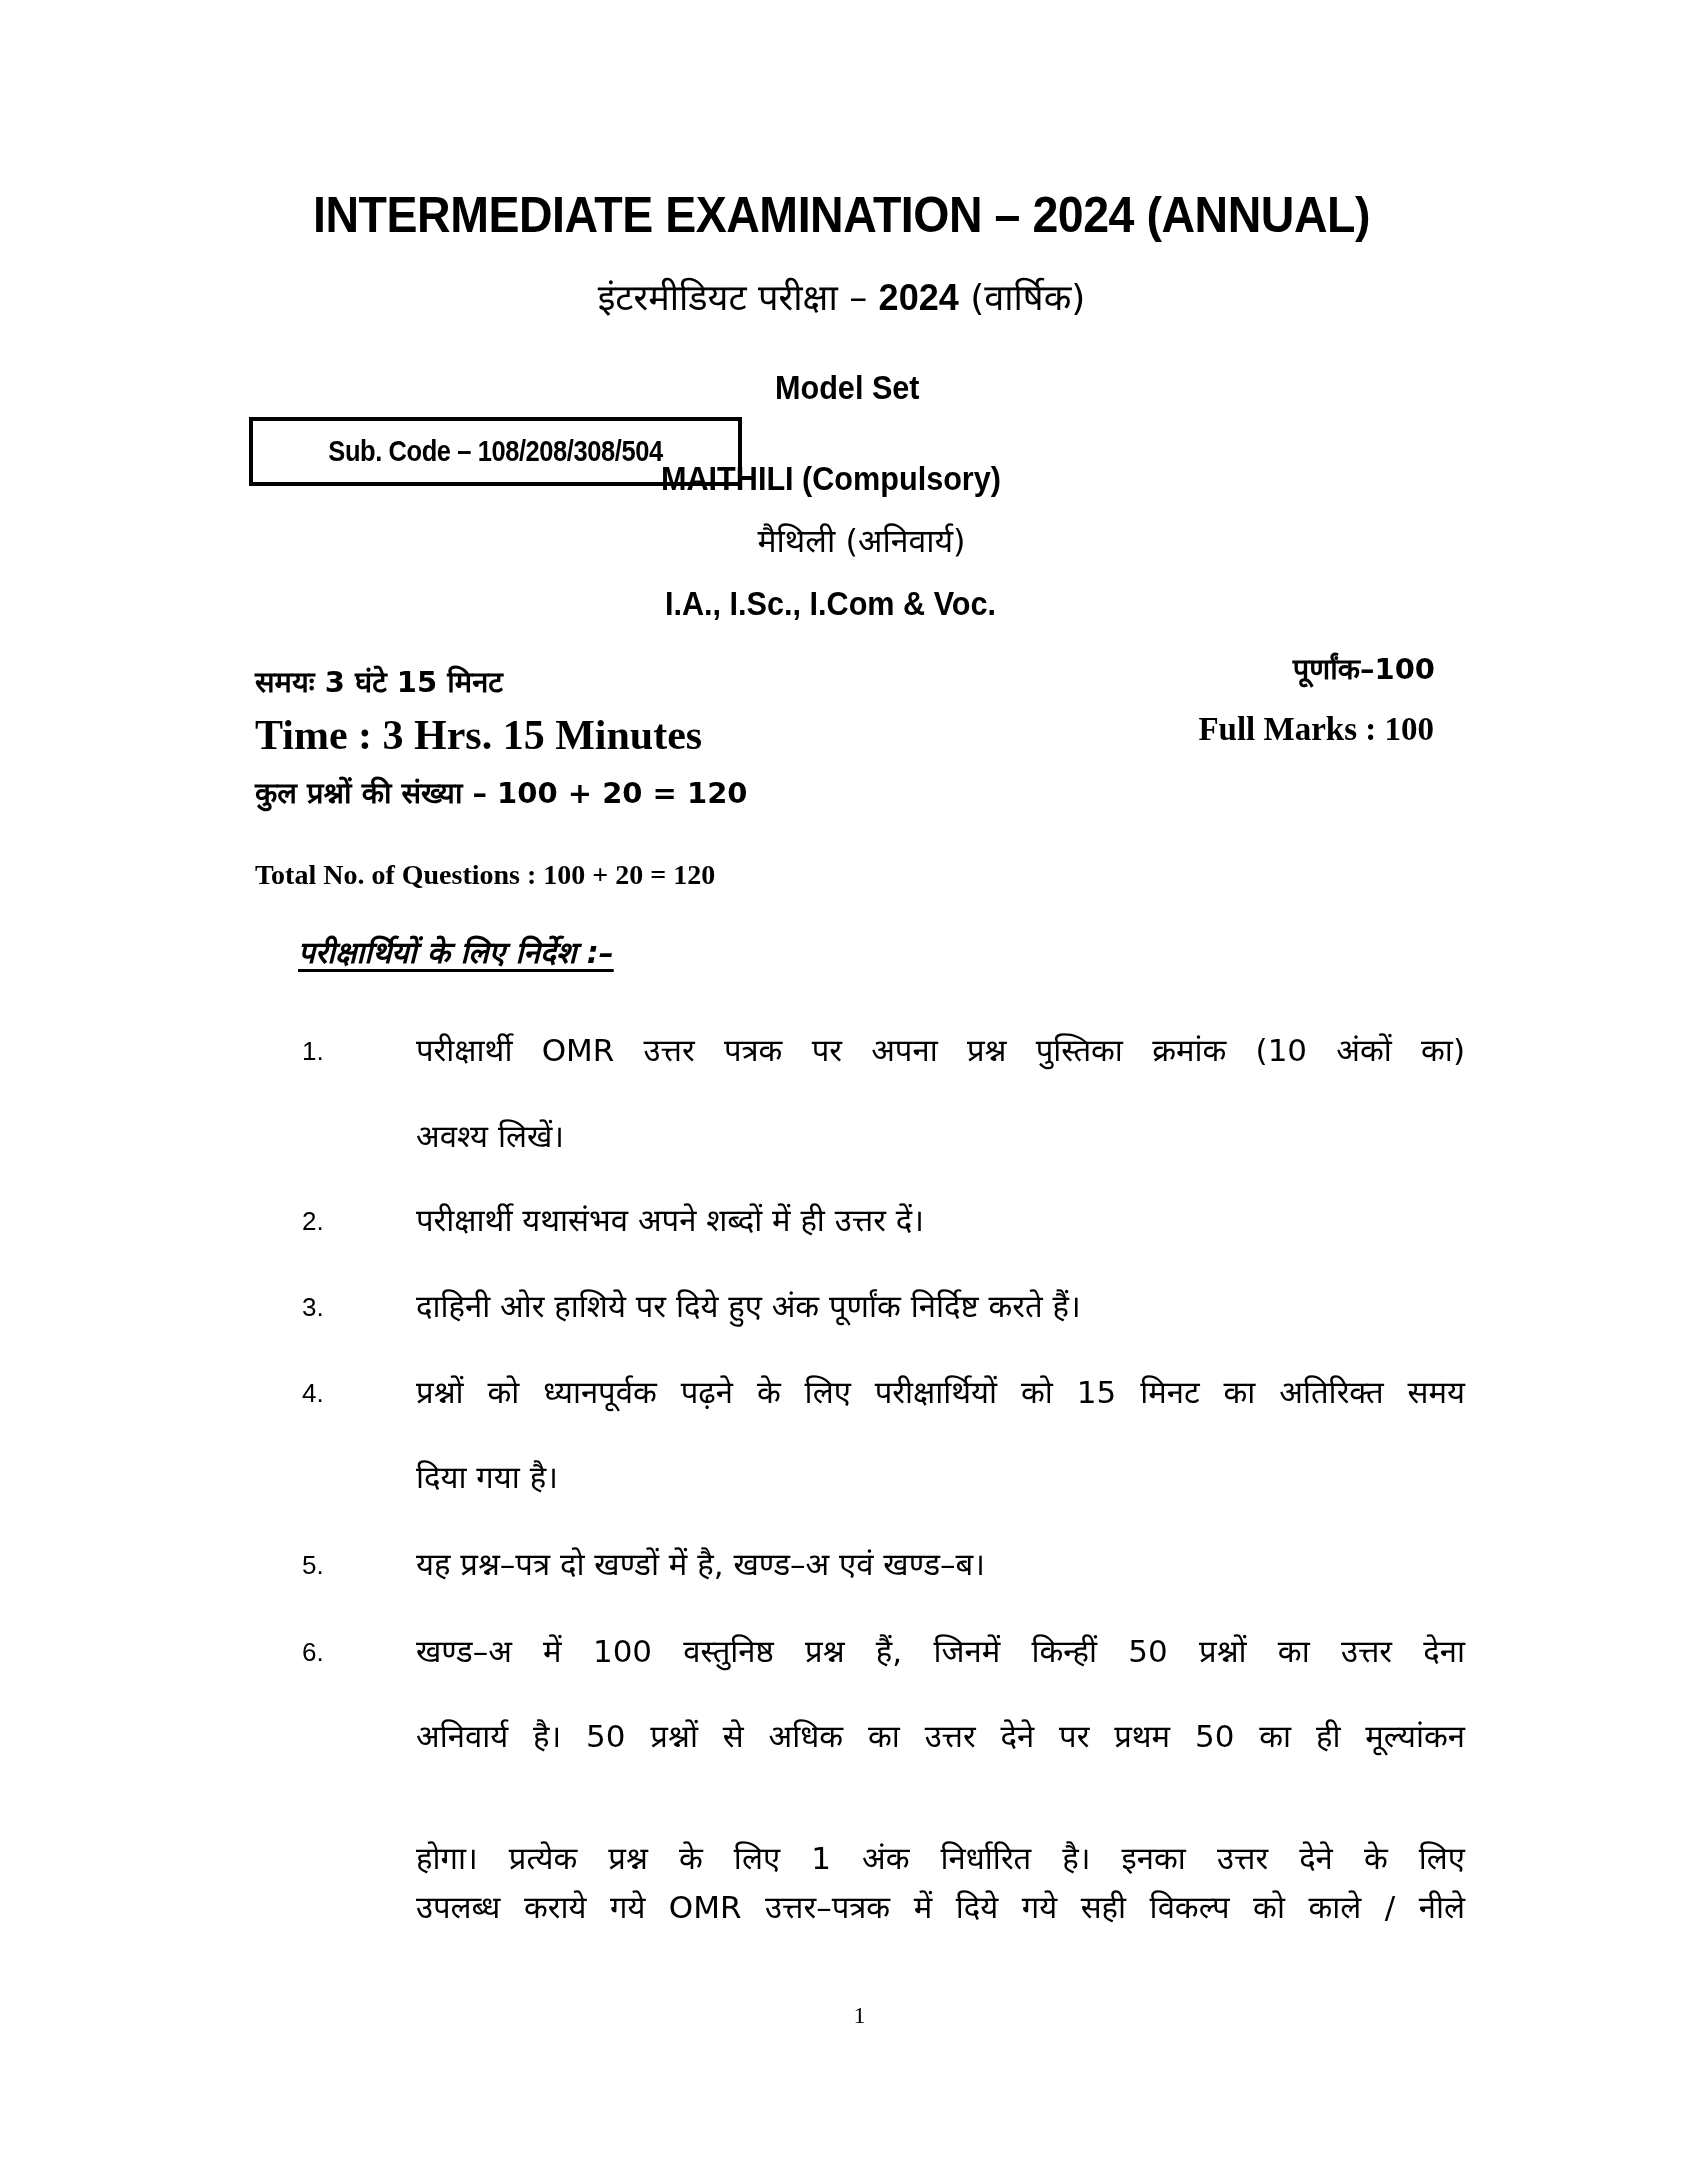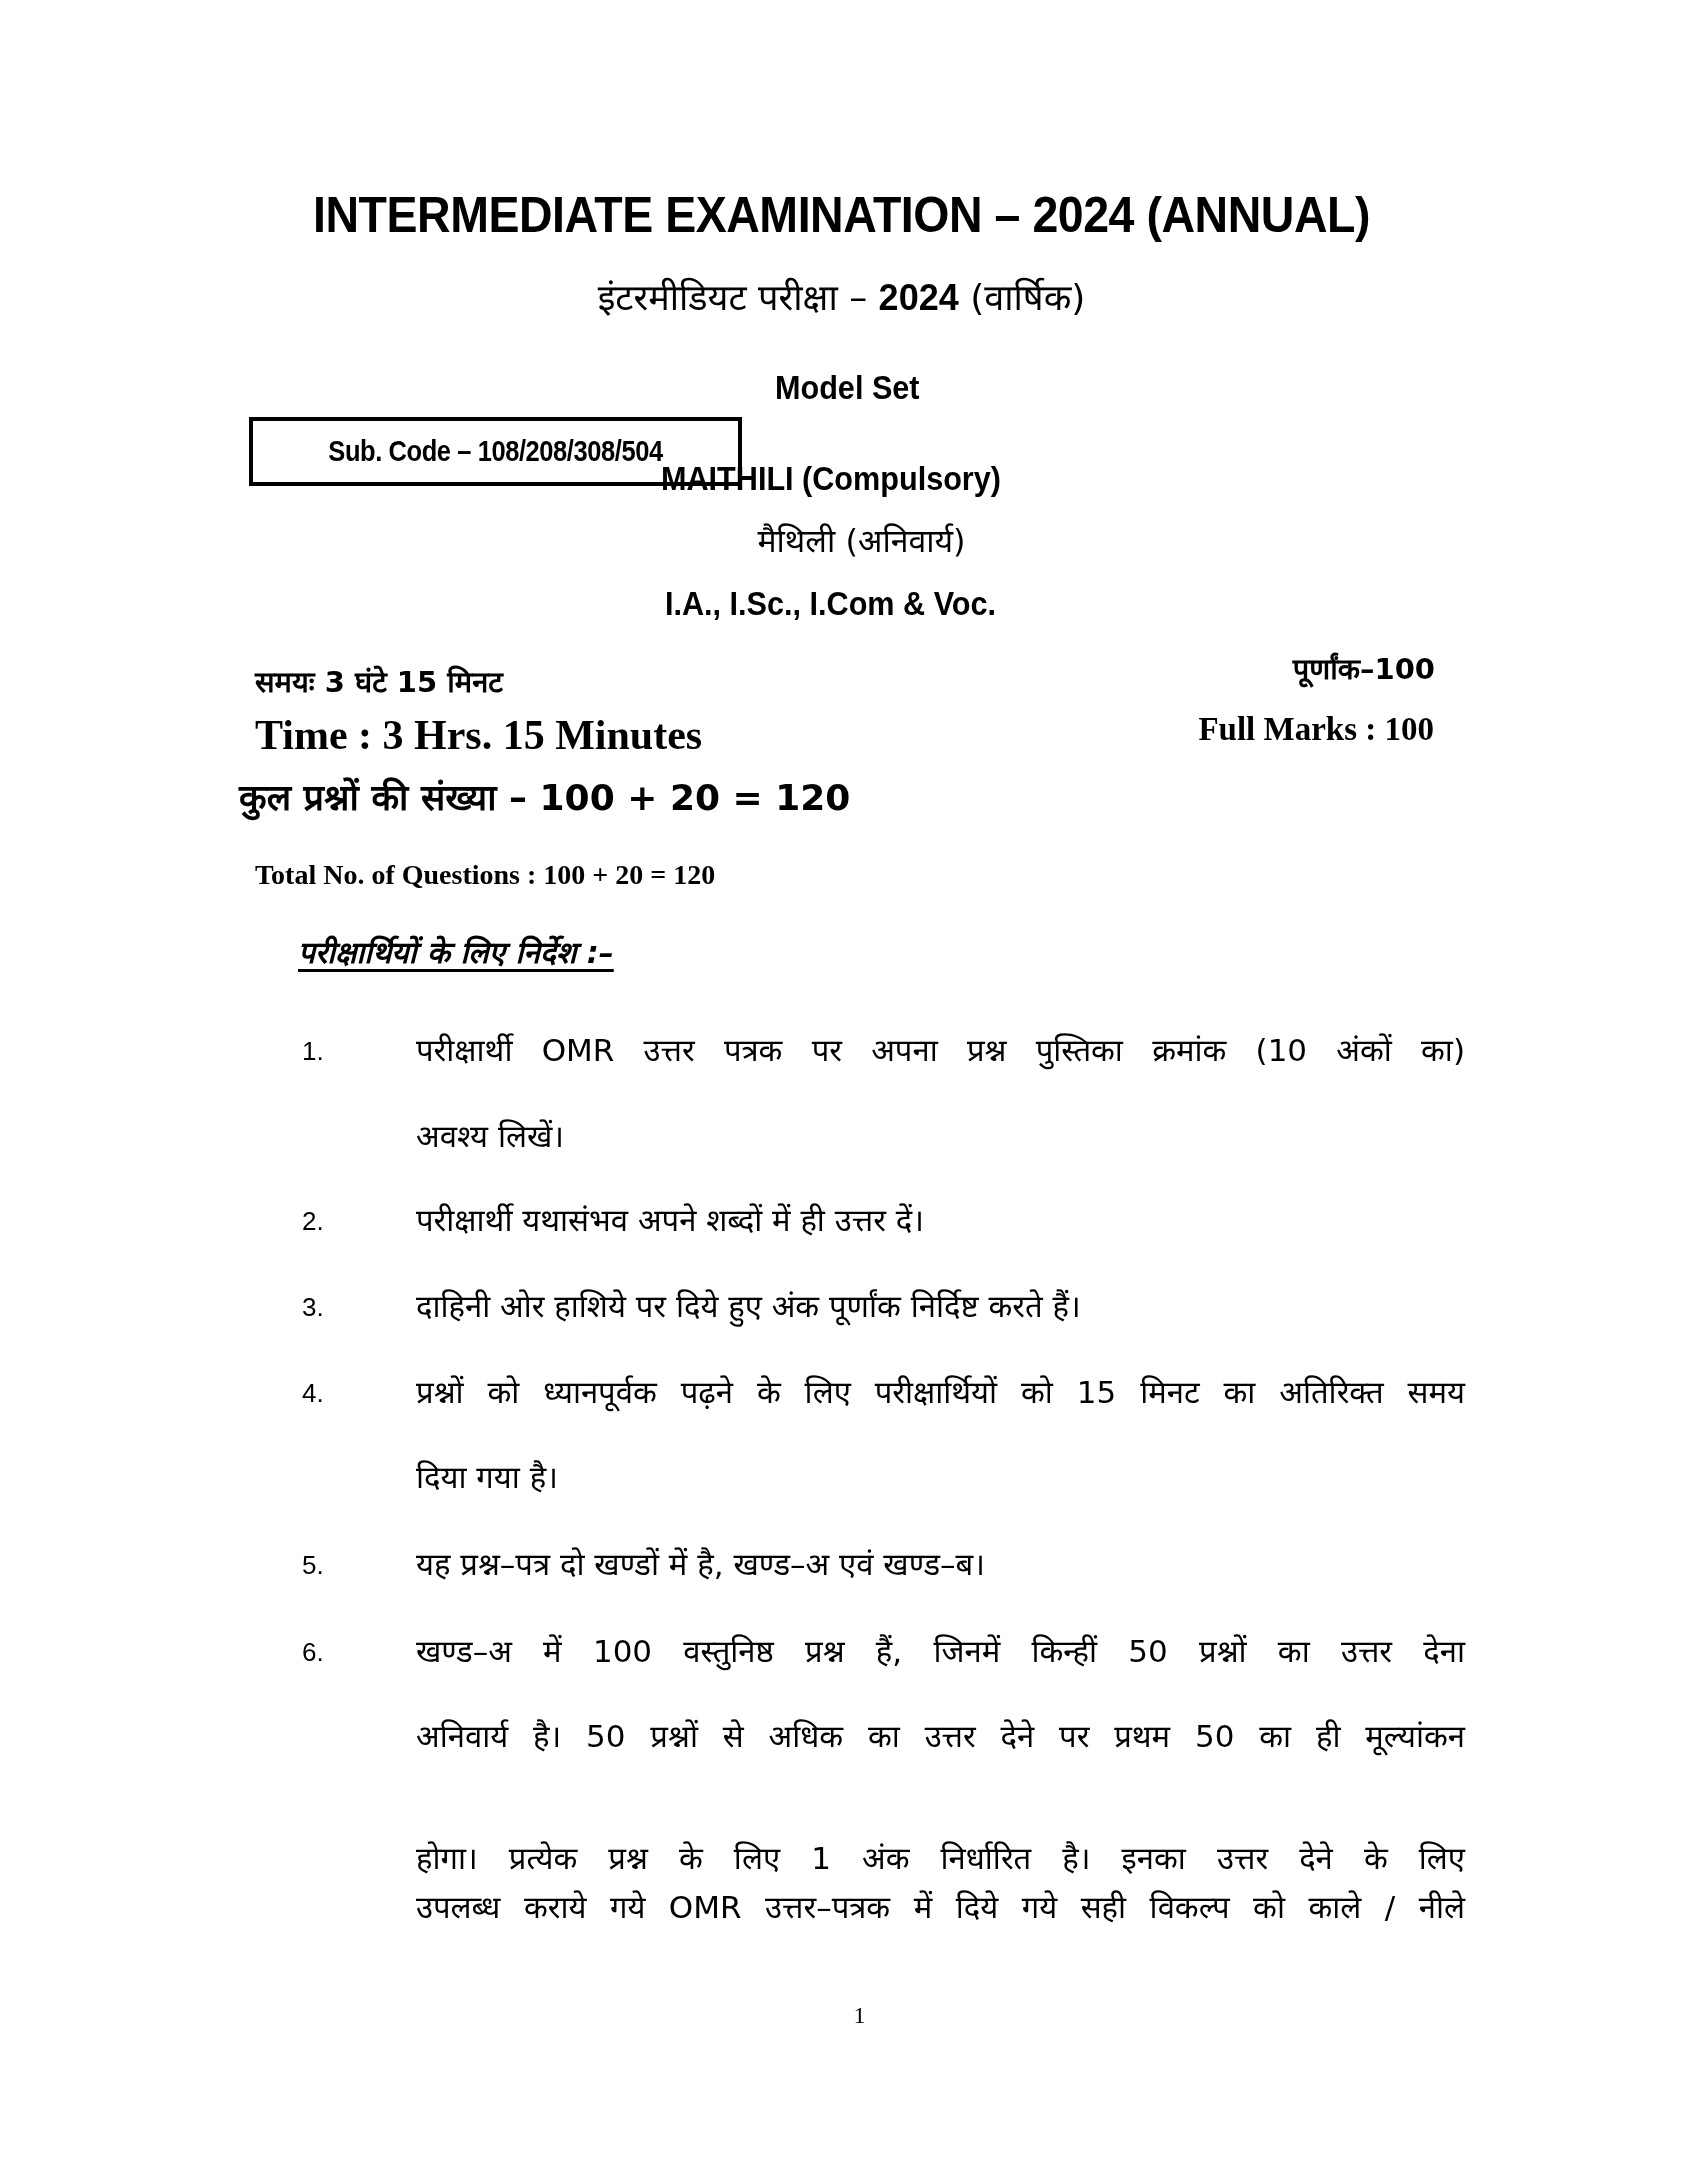--- a/index.html
+++ b/index.html
@@ -19,21 +19,21 @@
   #model-set { left:775px; top:368px; font-size:34px; font-weight:bold; transform:scaleX(0.9); transform-origin:left; }
 
   #subject-en { left:661px; top:459px; font-size:34px; font-weight:bold; transform:scaleX(0.9); transform-origin:left; }
   #subject-hi { left:0; width:1723px; text-align:center; top:518px; font-size:32px; }
   #streams { left:665px; top:584px; font-size:34px; font-weight:bold; transform:scaleX(0.9); transform-origin:left; }
 
   #time-hi { left:255px; top:648px; font-size:29px; font-weight:bold;margin-top:13px; }
   #marks-hi { right:248px; top:648px; font-size:29px; font-weight:bold; }
   #time-en { left:255px; top:711px; font-size:42px; font-weight:bold; }
   #marks-en { right:249px; top:711px; font-size:33px; font-weight:bold; }
-  #count-hi { left:239px; top:772px; font-size:36px; font-weight:bold; }
+  #count-hi { left:255px; top:772px; font-size:29px; font-weight:bold; }
   #count-en { left:255px; top:859px; font-size:28px; font-weight:bold; }
 
   #instr-heading { left:255px; top:931px; font-size:30px; font-style:italic; font-weight:bold; text-decoration:underline; text-decoration-thickness:3px; text-underline-offset:6px;margin-left:43px; }
 
   .item-num { position:absolute; left:302px; font-size:26px; font-family:"Liberation Sans", sans-serif; }
   .line { position:absolute; left:416px; width:1049px; font-size:31px; text-align:justify; text-align-last:justify; white-space:nowrap; }
   .line.last { text-align-last:left; }
 
   #page-number { left:0; width:1719px; text-align:center; top:2002px; font-size:24px; }
 </style>

